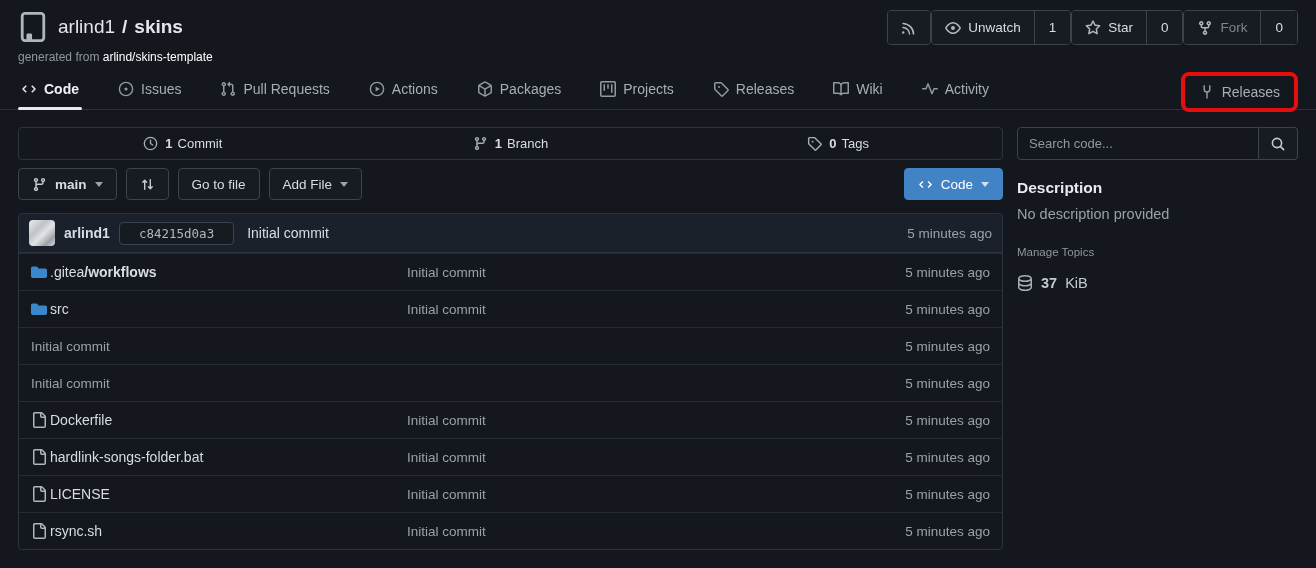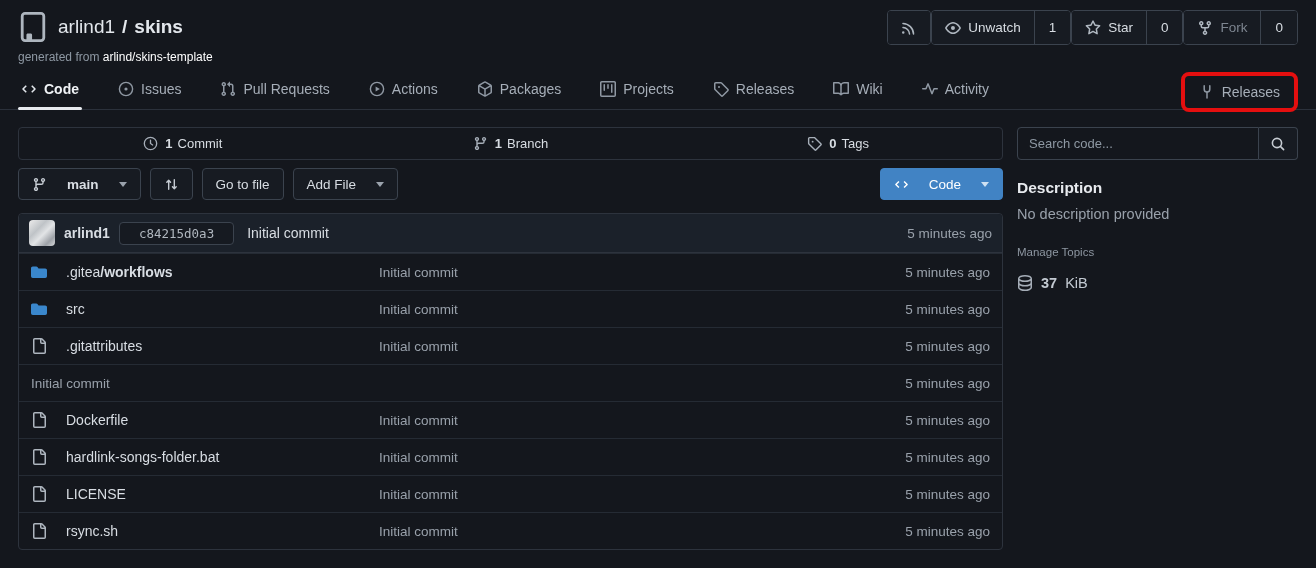--- a/index.html
+++ b/index.html
@@ -47,42 +47,42 @@
   .right-col { flex:1; }
 
   
   .stats-bar { display:flex; border:1px solid #2d333d; border-radius:4px; height:33px; }
   .stat-cell { flex:1; display:flex; align-items:center; justify-content:center; gap:5px; font-size:13px; cursor:pointer; color:#d8dde3; }
   .stat-cell .icon { color:#a6aeb8; margin-right:2px; }
   .stat-count { font-weight:700; }
 
   
   .toolbar { display:flex; gap:9px; margin-top:8px; align-items:center; }
-  .tbtn { display:flex; align-items:center; gap:20px; height:32px; padding:0 13px; background:#171b22; border:1px solid #3b434e; border-radius:4px; font-size:13.5px; color:#d8dde3; cursor:pointer; }
+  .tbtn { display:flex; align-items:center; gap:8px; height:32px; padding:0 13px; background:#171b22; border:1px solid #3b434e; border-radius:4px; font-size:13.5px; color:#d8dde3; cursor:pointer; }
   .tbtn .icon { color:#c6ccd3; }
   .tbtn .bold { font-weight:700; }
   .caret { width:0; height:0; border-left:4px solid transparent; border-right:4px solid transparent; border-top:5px solid #9aa2ac; margin-top:1px; }
   .spacer { flex:1; }
   .tbtn.primary { background:#4183c4; border-color:#4183c4; color:#fff; }
   .tbtn.primary .icon { color:#fff; }
   .tbtn.primary .caret { border-top-color:#cfe1f2; }
 
   
   .repo-box { margin-top:13px; border:1px solid #2d333d; border-radius:4px; }
   .commit-header { display:flex; align-items:center; gap:9px; height:39px; padding:0 10px; background:#1b212a; border-bottom:1px solid #2d333d; border-radius:4px 4px 0 0; }
   .avatar { width:26px; height:26px; border-radius:4px; flex:none; cursor:pointer;
     background:linear-gradient(135deg,#ececec 0%,#bfc3c7 35%,#e2e4e6 55%,#9da1a7 80%,#d7d9db 100%); }
   .commit-author { font-weight:700; font-size:14px; cursor:pointer; }
   .commit-hash { font-family:"DejaVu Sans Mono", monospace; font-size:12.5px; color:#b0b7bf; border:1px solid #3b434e; border-radius:4px; padding:3px 19px; cursor:pointer; background:#161a21; }
   .commit-msg { font-size:14px; color:#d8dde3; margin-left:4px; cursor:pointer; }
   .commit-time { margin-left:auto; font-size:13.5px; color:#99a1ab; }
 
   .file-row { display:flex; align-items:center; height:37px; padding:0 12px; border-top:1px solid #252b34; cursor:pointer; }
   .file-row:first-of-type { border-top:none; }
-  .fname { width:348px; flex:none; display:flex; align-items:center; gap:19px; font-size:14px; color:#d8dde3; }
+  .fname { width:376px; flex:none; display:flex; align-items:center; gap:3px; font-size:14px; color:#d8dde3; }
   .fname .icon.folder { color:#3a87cc; }
   .fname .icon.file { color:#aeb6bf; }
   .fname .nbold { font-weight:700; }
   .fmsg { flex:1; font-size:13.5px; color:#99a1ab; }
   .ftime { font-size:13.5px; color:#99a1ab; }
 
   
   .search-row { display:flex; height:33px; }
   .search-input { flex:1; background:transparent; border:1px solid #3b434e; border-radius:4px 0 0 4px; padding:0 11px; color:#d8dde3; font-size:13px; font-family:"Liberation Sans", sans-serif; outline:none; }
   .search-input::placeholder { color:#8e98a3; }
@@ -350,28 +350,20 @@
                 <path d="M1.75 2.5h3.5c.55 0 1.07.26 1.4.7l.9 1.2c.047.063.12.1.2.1h6.5c.966 0 1.75.784 1.75 1.75v6A1.75 1.75 0 0 1 14.25 14H1.75A1.75 1.75 0 0 1 0 12.25v-8C0 3.284.784 2.5 1.75 2.5Z"></path>
               </svg>
           </span>
           <span><span>src</span></span>
         </div>
         <div class="fmsg">Initial commit</div>
         <div class="ftime">5 minutes ago</div>
       </div>
 
       <div class="file-row">
-        <div class="fname">
-          <span class="icon file">
-            <svg width="16" height="16" viewBox="0 0 16 16" fill="currentColor">
-                <path d="M2 1.75C2 .784 2.784 0 3.75 0h6.586c.464 0 .909.184 1.237.513l2.914 2.914c.329.328.513.773.513 1.237v9.586A1.75 1.75 0 0 1 13.25 16h-9.5A1.75 1.75 0 0 1 2 14.25Zm1.75-.25a.25.25 0 0 0-.25.25v12.5c0 .138.112.25.25.25h9.5a.25.25 0 0 0 .25-.25V6h-2.75A1.75 1.75 0 0 1 9 4.25V1.5Zm6.75.062V4.25c0 .138.112.25.25.25h2.688l-.011-.013-2.914-2.914Z"></path>
-              </svg>
-          </span>
-          <span><span>.gitattributes</span></span>
-        </div>
         <div class="fmsg">Initial commit</div>
         <div class="ftime">5 minutes ago</div>
       </div>
 
       <div class="file-row">
         <div class="fmsg">Initial commit</div>
         <div class="ftime">5 minutes ago</div>
       </div>
 
       <div class="file-row">

